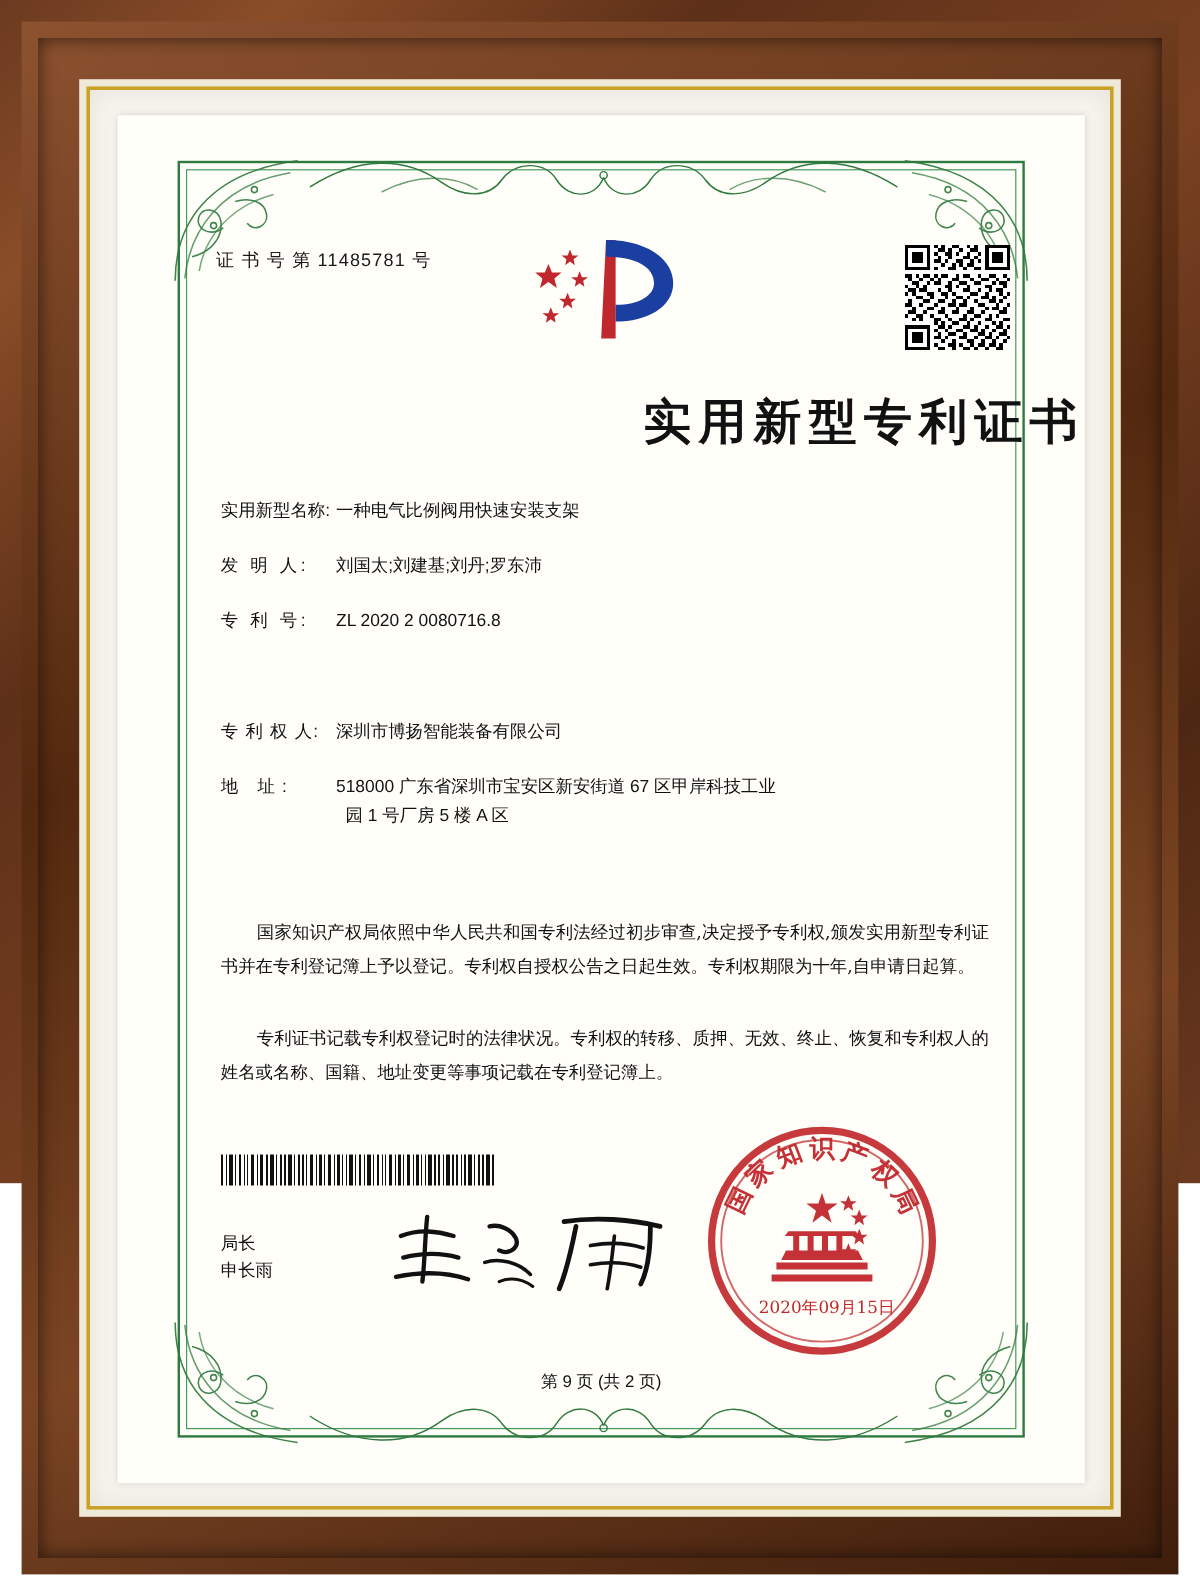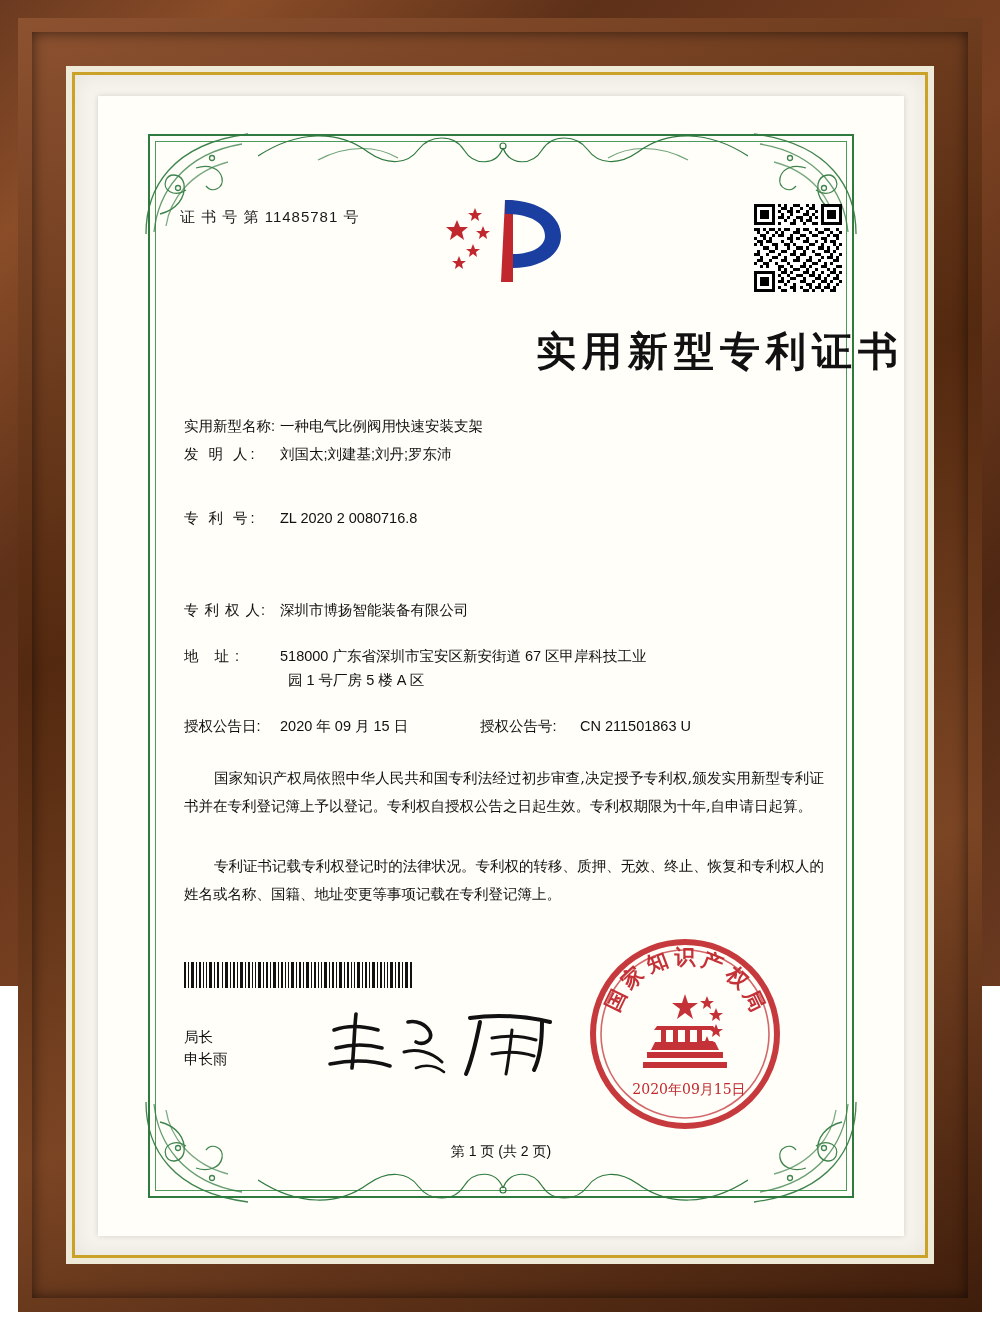--- a/index.html
+++ b/index.html
@@ -492,41 +492,38 @@
             <rect x="25" y="28" width="2" height="1"></rect>
         </g>
       </svg>
 
       <div id="title">实用新型专利证书</div>
 
       <div class="field-row" style="top:320px">
         <span class="f-label">实用新型名称:</span><span class="f-value">一种电气比例阀用快速安装支架</span>
       </div>
 
-      <div class="field-row" style="top:348px">
+      <div class="field-row" style="top:366px">
         <span class="f-label" style="letter-spacing:3px">发 明 人:</span><span class="f-value">刘国太;刘建基;刘丹;罗东沛</span>
       </div>
 
       <div class="field-row" style="top:412px">
         <span class="f-label" style="letter-spacing:3px">专 利 号:</span><span class="f-value">ZL 2020 2 0080716.8</span>
       </div>
 
 
       <div class="field-row" style="top:504px">
         <span class="f-label" style="letter-spacing:1px">专 利 权 人:</span><span class="f-value">深圳市博扬智能装备有限公司</span>
       </div>
 
       <div class="field-row" style="top:550px">
         <span class="f-label" style="letter-spacing:6px">地 址:</span><span class="f-value">518000 广东省深圳市宝安区新安街道 67 区甲岸科技工业</span>
         <span class="f-value-2">园 1 号厂房 5 楼 A 区</span>
       </div>
 
-      <div class="field-row" style="top:620px">
-        <span class="f-label">授权公告日:</span><span class="f-value" style="width:200px">2020 年 09 月 15 日</span><span class="f-label" style="width:100px">授权公告号:</span><span class="f-value">CN 211501863 U</span>
-      </div>
 
       <div class="para" style="top:668px">国家知识产权局依照中华人民共和国专利法经过初步审查,决定授予专利权,颁发实用新型专利证书并在专利登记簿上予以登记。专利权自授权公告之日起生效。专利权期限为十年,自申请日起算。</div>
       <div class="para" style="top:756px">专利证书记载专利权登记时的法律状况。专利权的转移、质押、无效、终止、恢复和专利权人的姓名或名称、国籍、地址变更等事项记载在专利登记簿上。</div>
 
       <svg id="barcode" viewBox="0 0 230 26" shape-rendering="crispEdges">
         <rect width="230" height="26" fill="#fffef9"></rect>
         <g fill="#111">
           <rect x="0" y="0" width="2" height="26"></rect>
             <rect x="4" y="0" width="1" height="26"></rect>
           <rect x="7" y="0" width="3" height="26"></rect>
@@ -637,16 +634,16 @@
           <rect x="76" y="96" width="5" height="14" fill="#c1282d"></rect>
           <rect x="88" y="96" width="5" height="14" fill="#c1282d"></rect>
           <rect x="100" y="96" width="5" height="14" fill="#c1282d"></rect>
           <rect x="112" y="96" width="5" height="14" fill="#c1282d"></rect>
           <path d="M72 92 L128 92 L131 96 L69 96 Z" fill="#c1282d"></path>
           <path d="M58 128 L142 128 L142 134 L58 134 Z" fill="#c1282d"></path>
         </g>
       </svg>
       <div id="seal-date">2020年09月15日</div>
 
-      <div id="page-num">第 1 页 (共 2 页)</div>
+      <div id="page-num">第 9 页 (共 2 页)</div>
     </div>
   </div>
 </div>
 
 </body></html>

